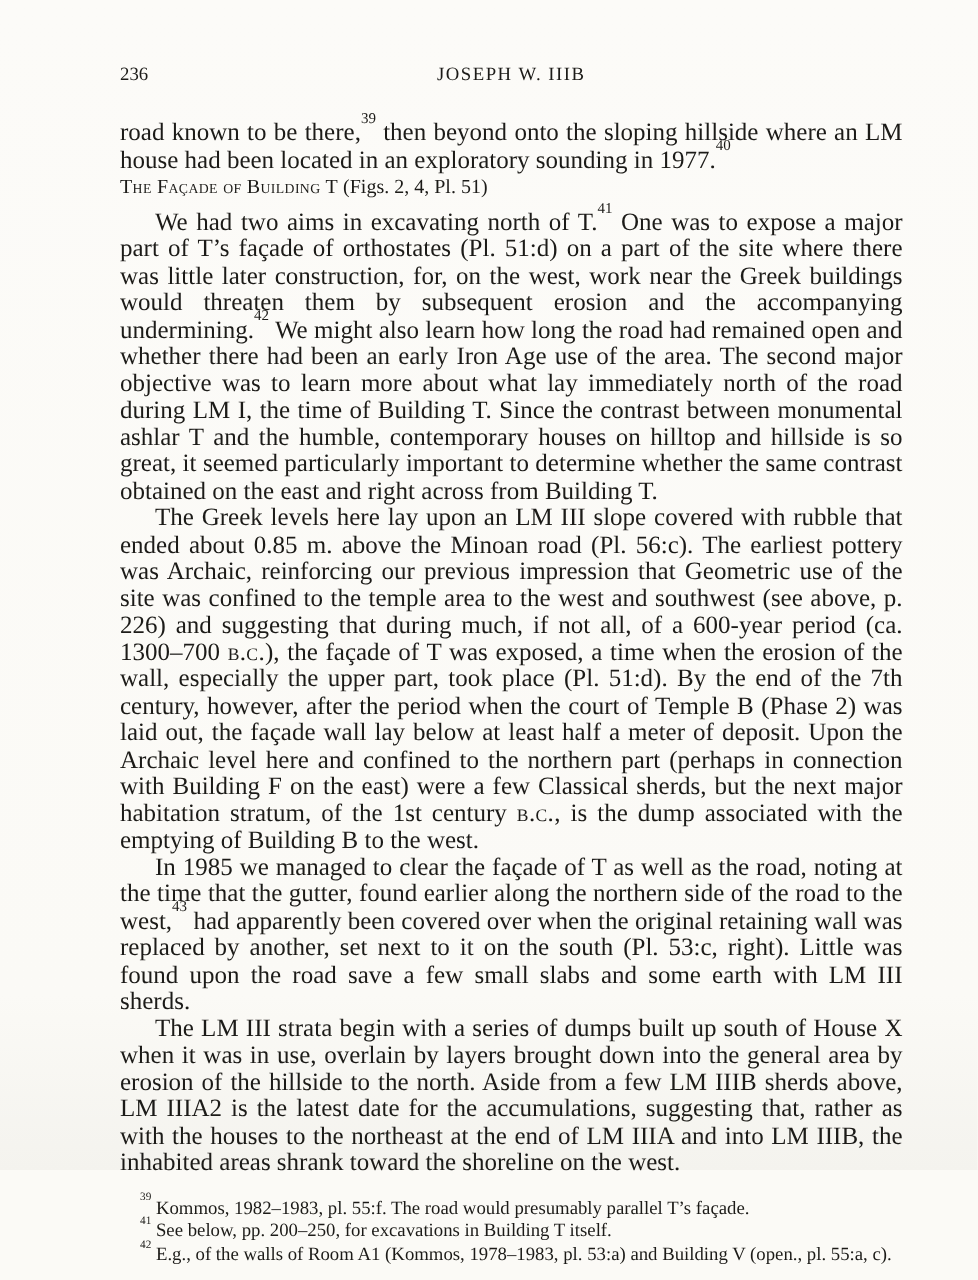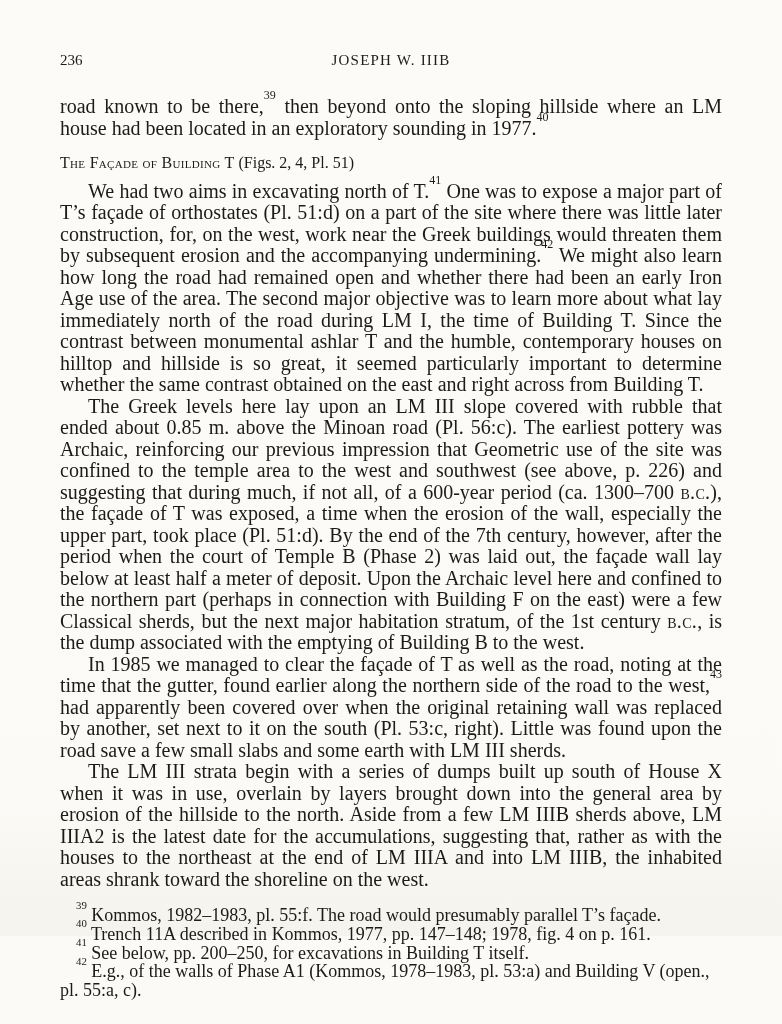--- a/index.html
+++ b/index.html
@@ -7,21 +7,21 @@
   body {
     background: #fbfaf6;
     font-family: "Liberation Serif", "DejaVu Serif", serif;
     color: #1c1b18;
     overflow: hidden;
   }
   .page {
     position: relative;
     width: 782px;
     height: 936px;
-    padding: 52px 60px 0 60px;
+    padding: 52px 60px 0 96px;
     background: linear-gradient(180deg, #fcfbf8 0%, #fbfaf6 85%, #f4f3ee 100%);
   }
   .running-header {
     position: relative;
     text-align: center;
     font-size: 15px;
     letter-spacing: 1.2px;
     height: 20px;
   }
   .page-number {
@@ -35,35 +35,34 @@
   .para {
     text-align: justify;
     font-size: 20px;
     line-height: 21.5px;
   }
   .indent { text-indent: 28px; }
   .section-heading {
     font-weight: normal;
     font-size: 16px;
     line-height: 21.5px;
-    margin-top: 13px;
     margin-bottom: 7px;
     text-align: left;
   }
   .sc { font-variant: small-caps; letter-spacing: 0.3px; }
   em, .it { }
   sup.fnref {
     font-size: 0.6em;
     line-height: 0;
     position: relative;
     top: -0.5em;
   }
   .footnotes { margin-top: 16px; }
   .footnote {
-    font-size: 18px;
+    font-size: 15px;
     line-height: 18.8px;
     text-align: left;
     text-indent: 16px;
   }
 </style>
 </head>
 <body>
 
 <div class="page">
 
@@ -80,18 +79,17 @@
     <p class="para indent"><span>We had two aims in excavating north of T.</span><sup class="fnref">41</sup><span> One was to expose a major part of T’s façade of orthostates (Pl. 51:d) on a part of the site where there was little later construction, for, on the west, work near the Greek buildings would threaten them by subsequent erosion and the accompanying undermining.</span><sup class="fnref">42</sup><span> We might also learn how long the road had remained open and whether there had been an early Iron Age use of the area. The second major objective was to learn more about what lay immediately north of the road during LM I, the time of Building T. Since the contrast between monumental ashlar T and the humble, contemporary houses on hilltop and hillside is so great, it seemed particularly important to determine whether the same contrast obtained on the east and right across from Building T.</span></p>
     <p class="para indent"><span>The Greek levels here lay upon an LM III slope covered with rubble that ended about 0.85 m. above the Minoan road (Pl. 56:c). The earliest pottery was Archaic, reinforcing our previous impression that Geometric use of the site was confined to the temple area to the west and southwest (see above, p. 226) and suggesting that during much, if not all, of a 600-year period (</span><span class="it">ca.</span><span> 1300–700 </span><span class="sc">b.c.</span><span>), the façade of T was exposed, a time when the erosion of the wall, especially the upper part, took place (Pl. 51:d). By the end of the 7th century, however, after the period when the court of Temple B (Phase 2) was laid out, the façade wall lay below at least half a meter of deposit. Upon the Archaic level here and confined to the northern part (perhaps in connection with Building F on the east) were a few Classical sherds, but the next major habitation stratum, of the 1st century </span><span class="sc">b.c.</span><span>, is the dump associated with the emptying of Building B to the west.</span></p>
     <p class="para indent"><span>In 1985 we managed to clear the façade of T as well as the road, noting at the time that the gutter, found earlier along the northern side of the road to the west,</span><sup class="fnref">43</sup><span> had apparently been covered over when the original retaining wall was replaced by another, set next to it on the south (Pl. 53:c, right). Little was found upon the road save a few small slabs and some earth with LM III sherds.</span></p>
 
 
     <p class="para indent"><span>The LM III strata begin with a series of dumps built up south of House X when it was in use, overlain by layers brought down into the general area by erosion of the hillside to the north. Aside from a few LM IIIB sherds above, LM IIIA2 is the latest date for the accumulations, suggesting that, rather as with the houses to the northeast at the end of LM IIIA and into LM IIIB, the inhabited areas shrank toward the shoreline on the west.</span></p>
   </main>
 
   <footer class="footnotes">
     <p class="footnote"><sup class="fnref">39</sup><span> </span><span class="it">Kommos</span><span>, 1982–1983, pl. 55:f. The road would presumably parallel T’s façade.</span></p>
-    <p class="footnote"><sup class="fnref">40</sup><span> Trench 11A described in </span><span class="it">Kommos</span><span>, 1977, pp. 147–148; 1978, fig. 4 on p. 161.</span></p>
     <p class="footnote"><sup class="fnref">41</sup><span> See below, pp. 200–250, for excavations in Building T itself.</span></p>
-    <p class="footnote"><sup class="fnref">42</sup><span> E.g., of the walls of Phase A1 (</span><span class="it">Kommos</span><span>, 1978–1983, pl. 53:a) and Building V (</span><span class="it">open.</span><span>, pl. 55:a, c).</span></p>
+    <p class="footnote"><sup class="fnref">42</sup><span> E.g., of the walls of Room A1 (</span><span class="it">Kommos</span><span>, 1978–1983, pl. 53:a) and Building V (</span><span class="it">open.</span><span>, pl. 55:a, c).</span></p>
   </footer>
 
 </div>
 
 </body></html>

